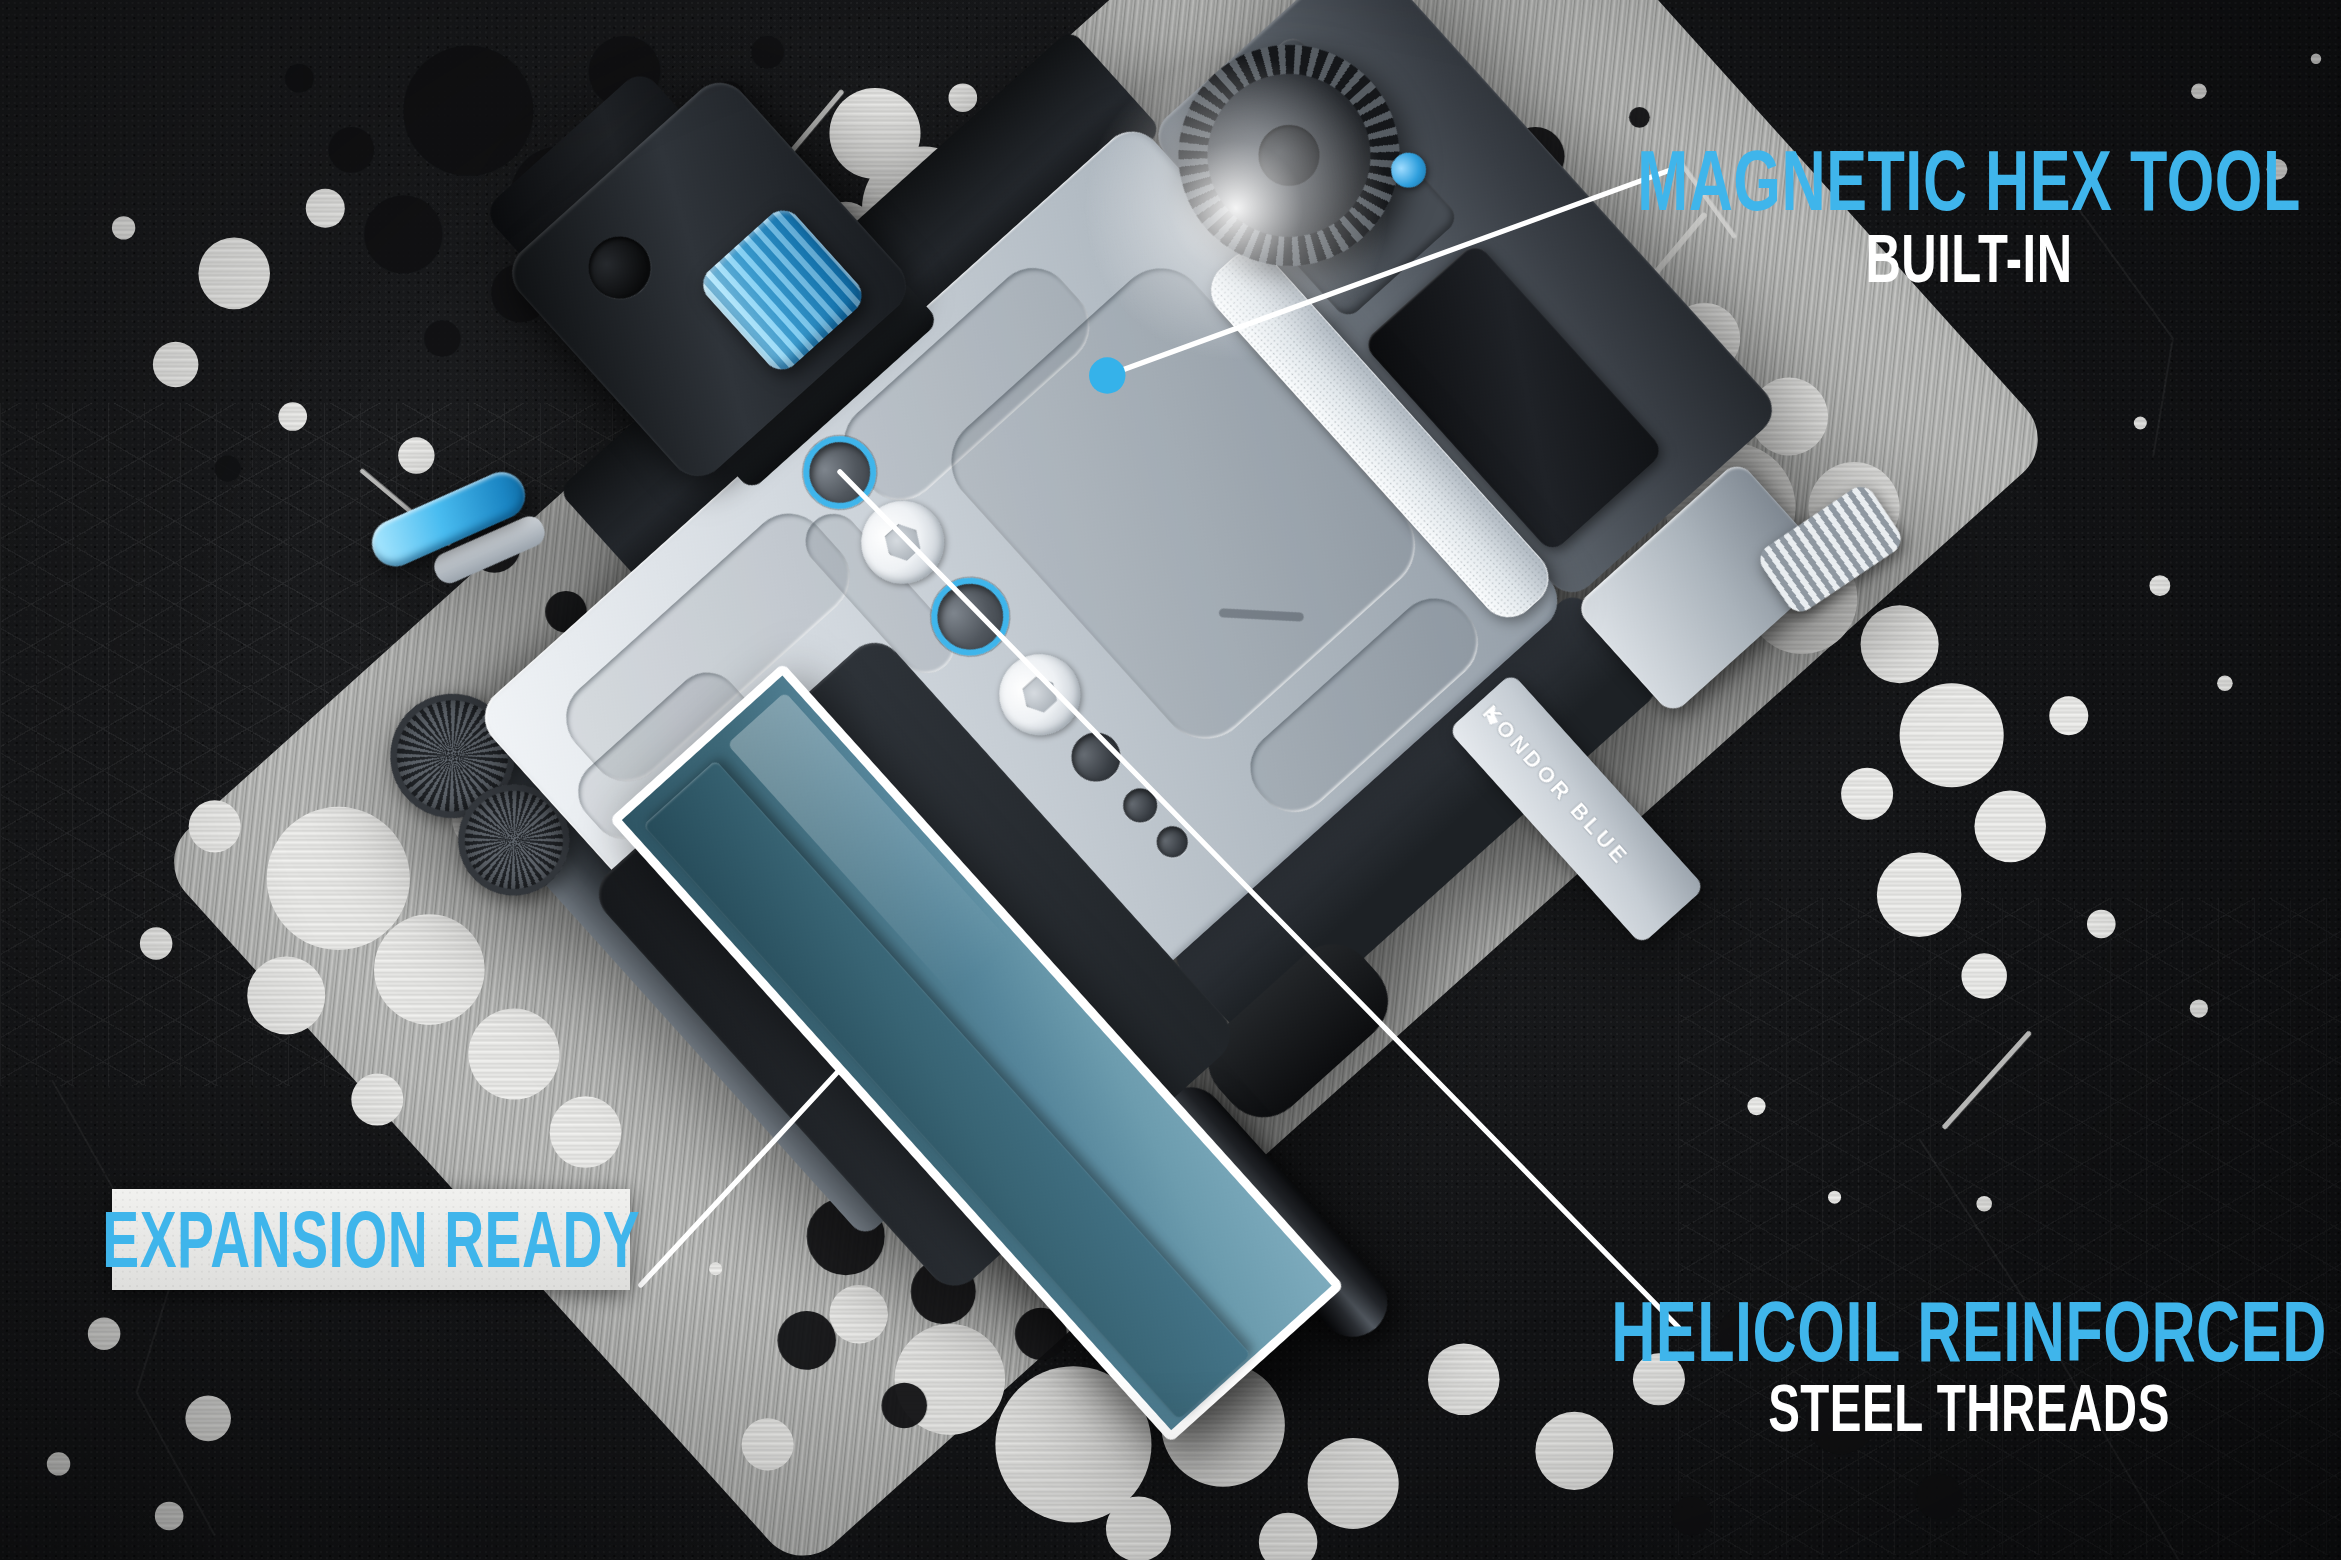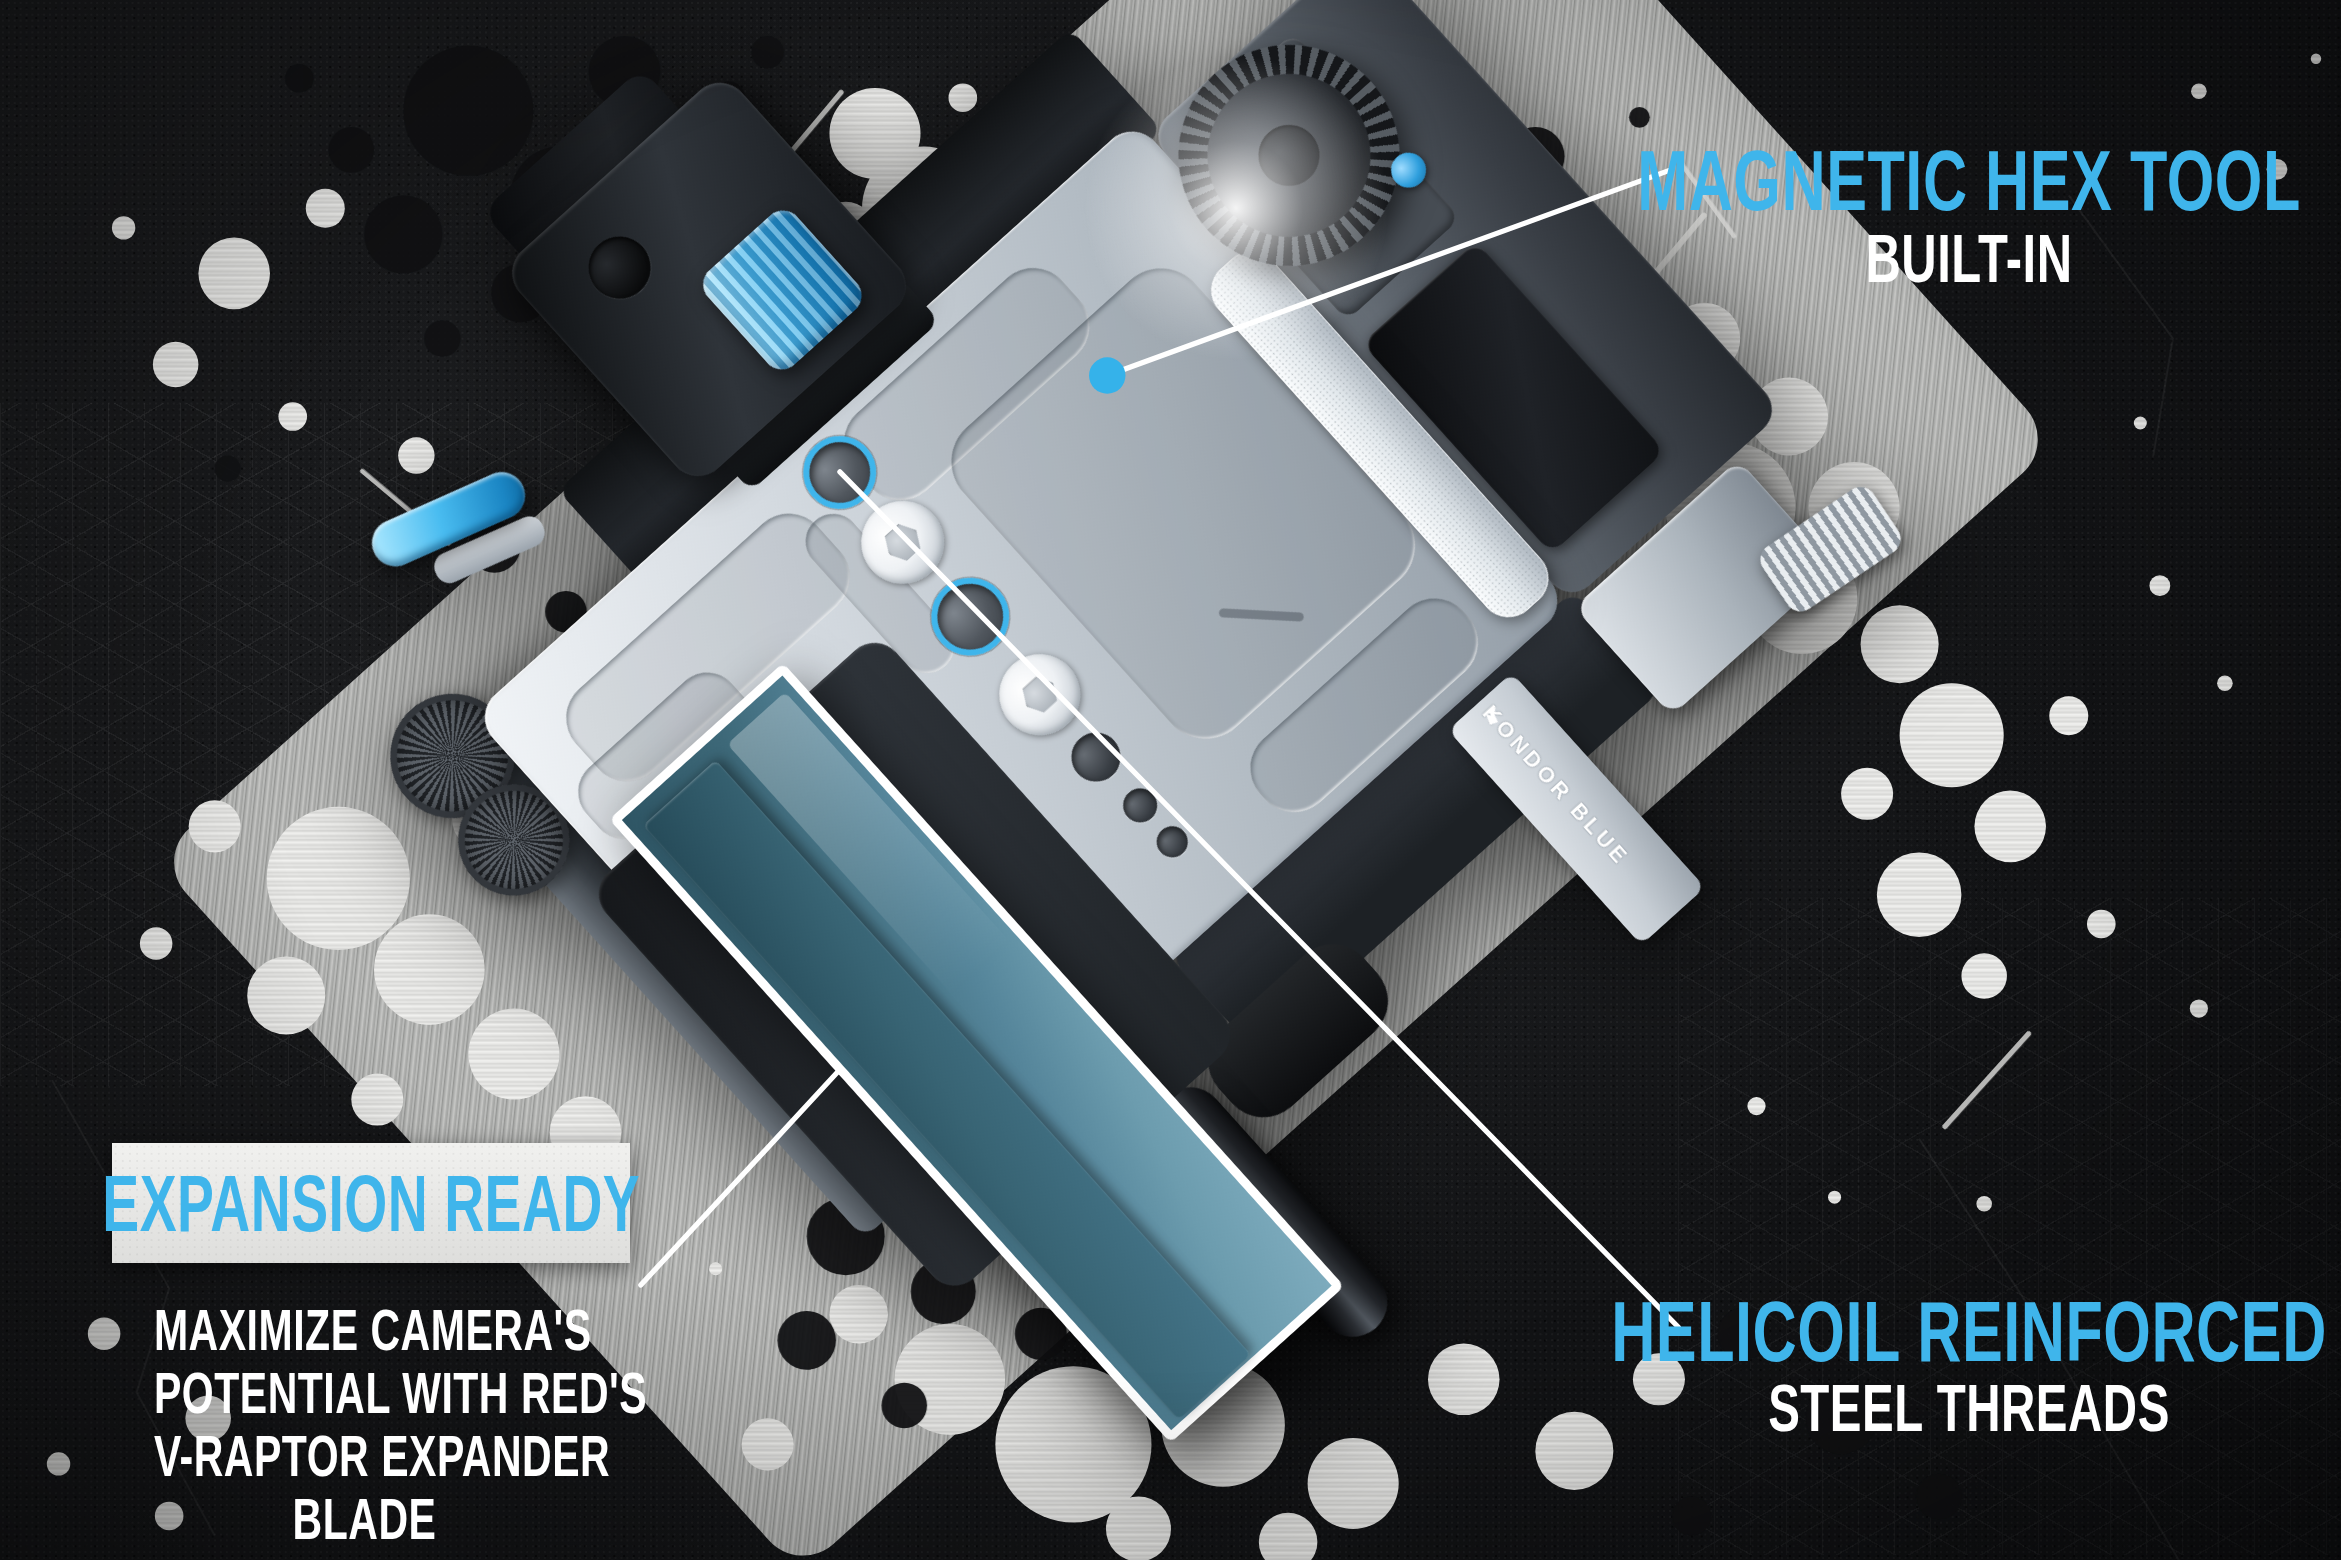--- a/index.html
+++ b/index.html
@@ -188,21 +188,21 @@
   .cond { display:block; white-space:nowrap; font-weight:bold; line-height:1;
           letter-spacing:0.7px; }
   .callout-text { position:absolute; z-index:5; }
   .cyan { color:#3FB5EB; } .white { color:#ffffff; }
 
   .t-magnetic-title { left:1969px; top:138px; font-size:85px;
     transform:translateX(-50%) scaleX(.72); }
   .t-magnetic-sub { left:1969px; top:224px; font-size:68px;
     transform:translateX(-50%) scaleX(.72); }
 
-  .expansion-box { position:absolute; left:112px; top:1143px; width:518px; height:120px;
+  .expansion-box { position:absolute; left:112px; top:1189px; width:518px; height:101px;
     z-index:5; background:linear-gradient(180deg,#f1f1ef,#dededc);
     background-image:radial-gradient(rgba(0,0,0,.05) 0.7px, transparent 0.9px),
                      linear-gradient(180deg,#f1f1ef,#dededc);
     background-size:7.2px 7.2px, 100% 100%;
     box-shadow: 0 5.2px 22px rgba(0,0,0,.5);
     display:flex; align-items:center; justify-content:center;text-align:center; }
   .t-expansion-title { font-size:79px; transform:scaleX(.7); }
   .expansion-body { position:absolute; left:72px; top:1299px; width:585px; z-index:5; }
   .expansion-body .cond { font-size:57px; line-height:63px; text-align:center;
     transform:scaleX(.72); }
@@ -440,25 +440,19 @@
     <line x1="1290" y1="1645" x2="985" y2="1975" stroke="#ffffff" stroke-width="8" stroke-linecap="round"></line>
     <circle cx="1702" cy="577" r="28" fill="#35B2EA"></circle>
   </svg>
 
   <div class="callout-text cond cyan t-magnetic-title">MAGNETIC HEX TOOL</div>
   <div class="callout-text cond white t-magnetic-sub">BUILT-IN</div>
 
   <div class="expansion-box">
     <span class="cond cyan t-expansion-title">EXPANSION READY</span>
   </div>
-  <div class="expansion-body">
-    <div class="cond white">MAXIMIZE CAMERA'S</div>
-    <div class="cond white">POTENTIAL WITH RED'S</div>
-    <div class="cond white">V-RAPTOR EXPANDER</div>
-    <div class="cond white">BLADE</div>
-  </div>
 
   <div class="callout-text cond cyan t-helicoil-title">HELICOIL REINFORCED</div>
   <div class="callout-text cond white t-helicoil-sub">STEEL THREADS</div>
 
   <div class="vignette"></div>
 </div>
 
 
 </body></html>

